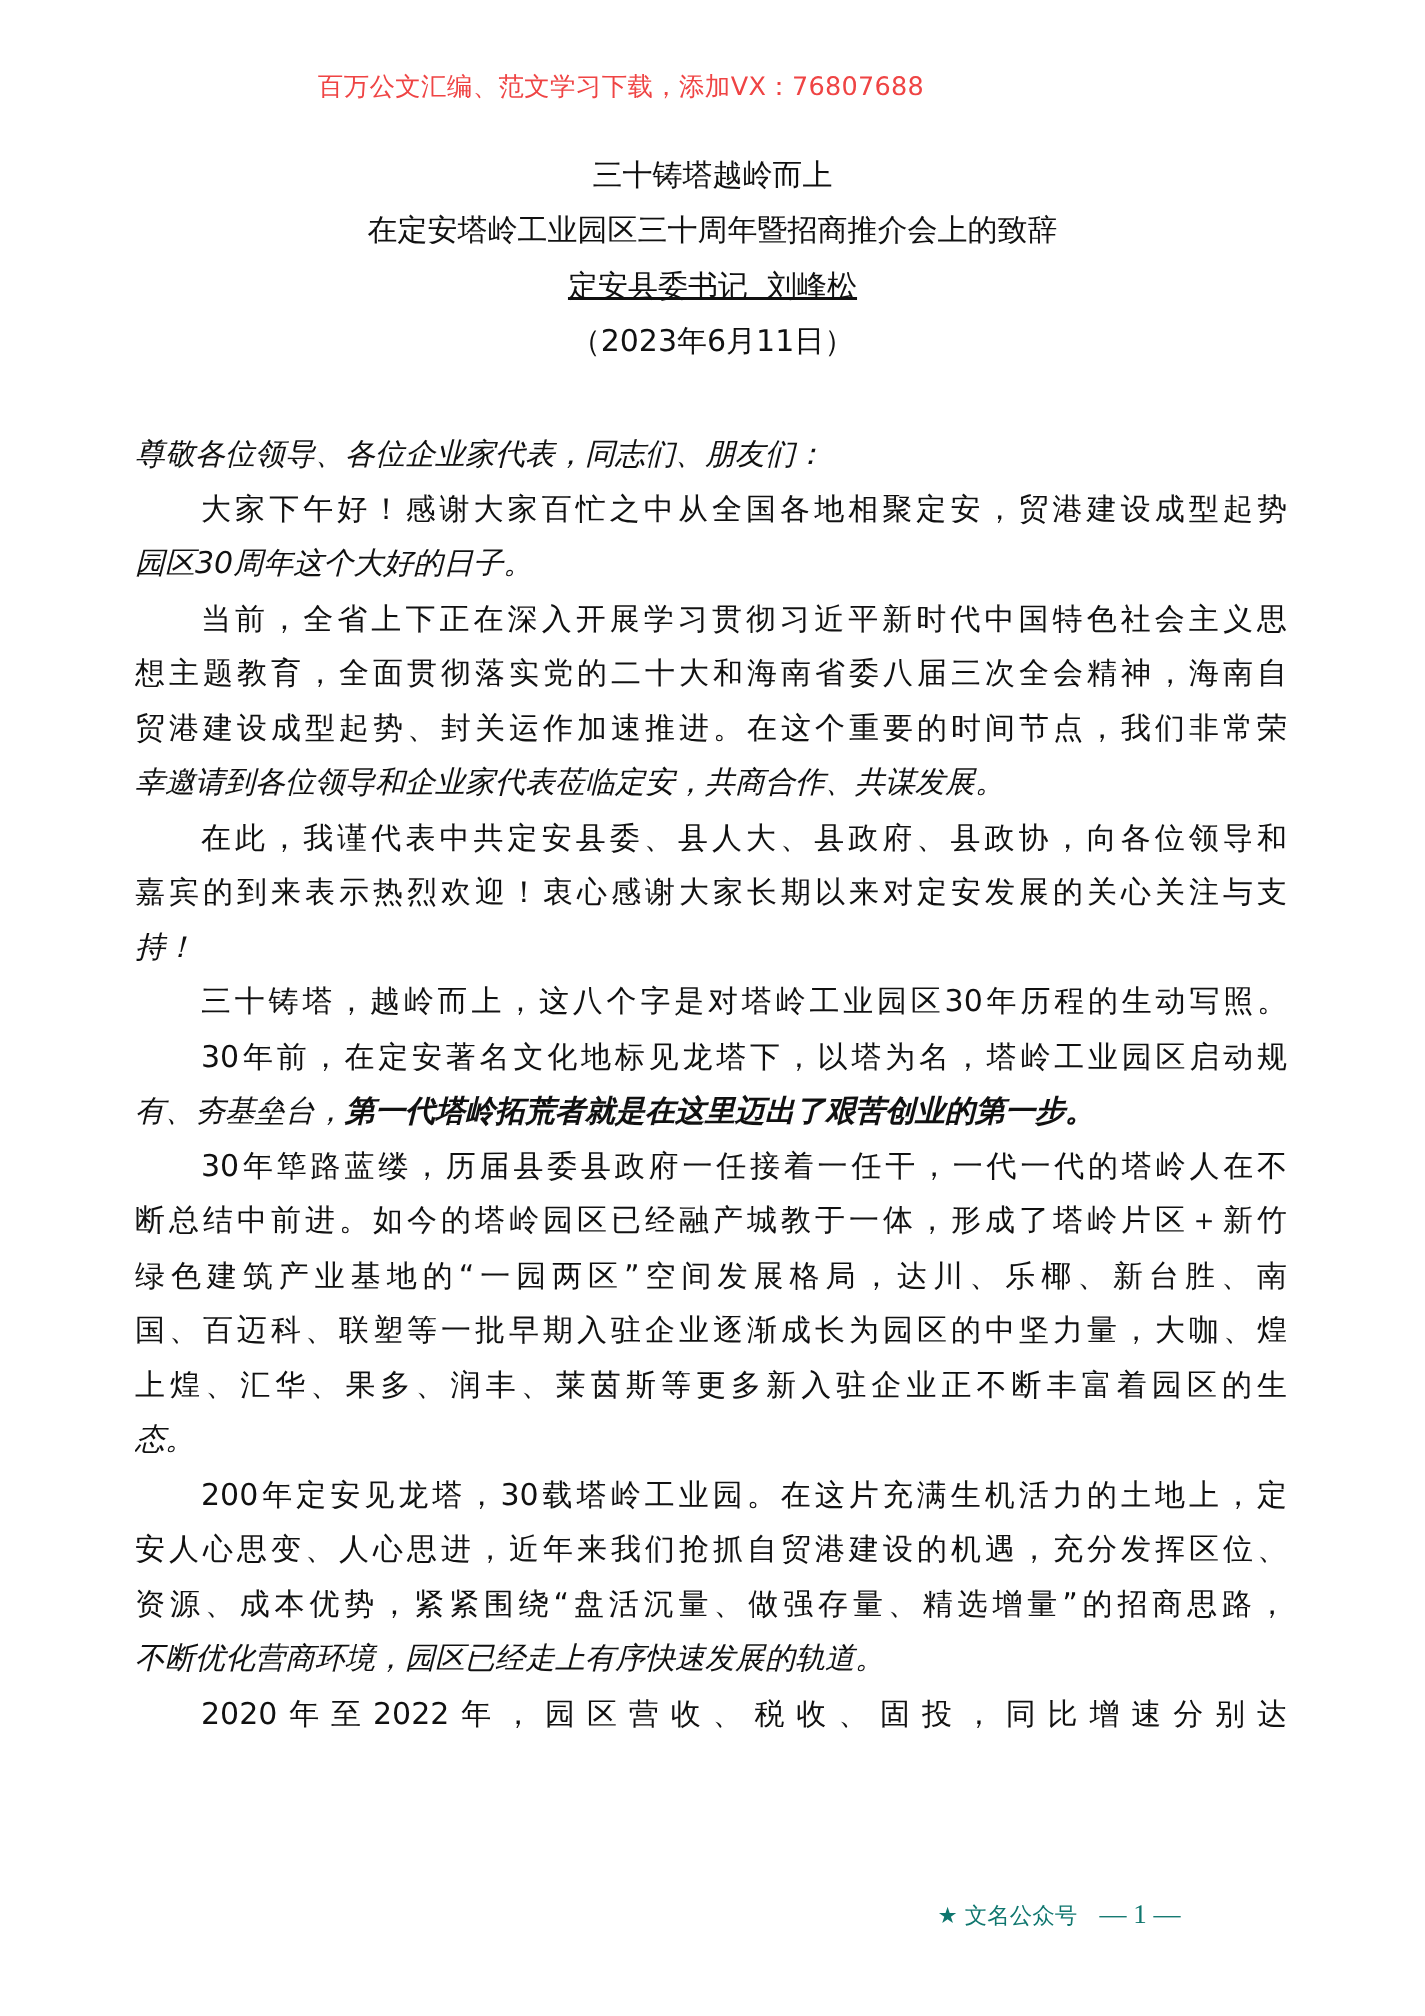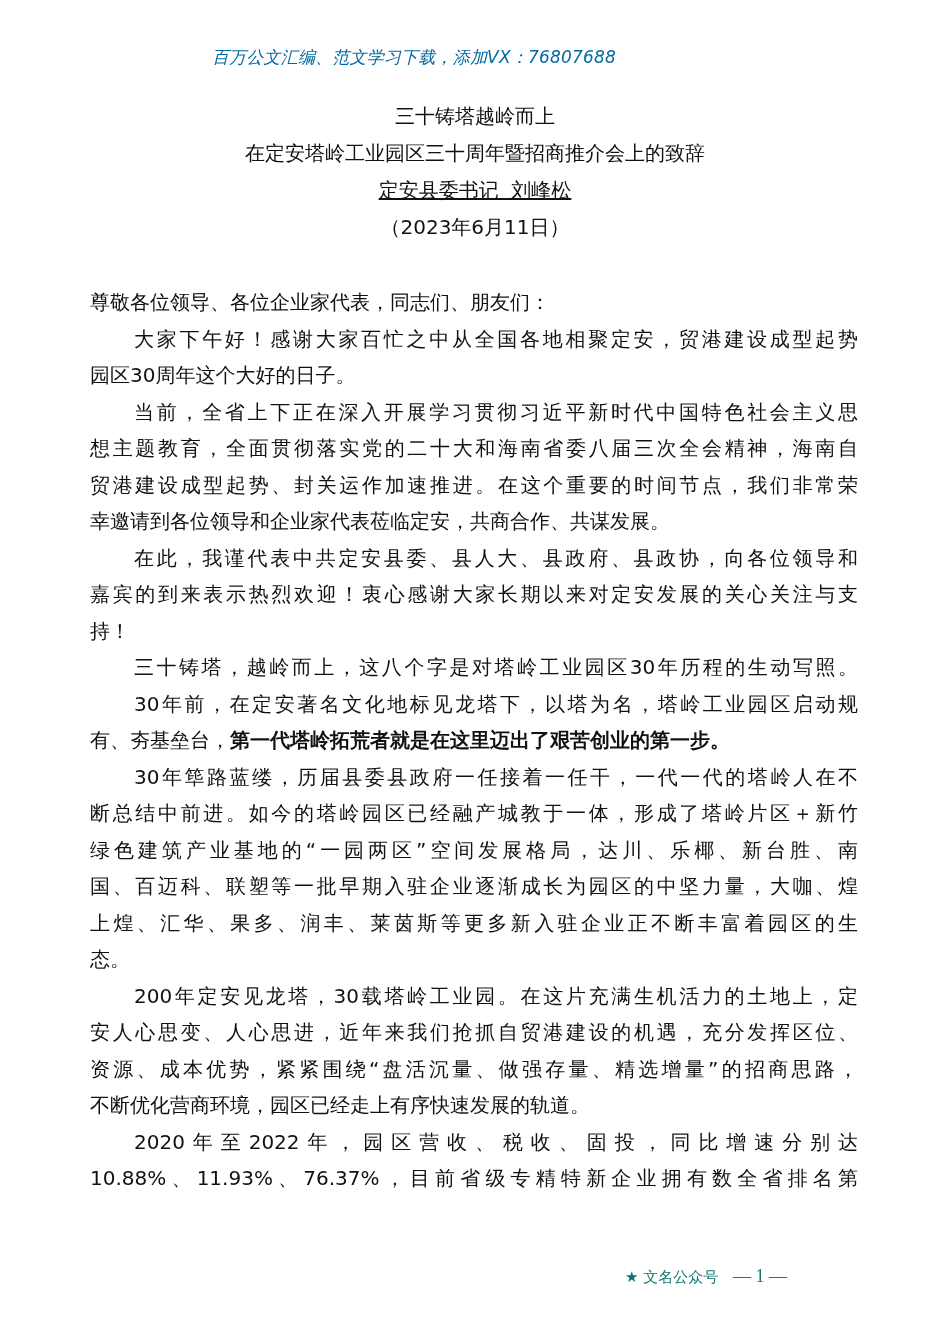--- a/index.html
+++ b/index.html
@@ -1,25 +1,25 @@
 <!DOCTYPE html>
 <html><head>
   <meta charset="utf-8">
   <style>
     html, body { margin: 0; padding: 0; background: #ffffff; }
     body { width: 950px; height: 1344px; position: relative; overflow: hidden;
       font-family: "DejaVu Sans", "Liberation Sans", sans-serif; color: #111111; }
     .header { position: absolute; top: 46px; left: 0; width: 828px; text-align: center;
-      font-size: 17px; color: #0369a1; letter-spacing: 0.2px; font-style: italic; }
+      font-size: 17px; color: #ef4444; letter-spacing: 0.2px; }
     .titles { position: absolute; top: 98px; left: 0; width: 950px; text-align: center; }
     .titles div { font-size: 20px; line-height: 37px; height: 37px; }
     .body { position: absolute; top: 284px; left: 90px; width: 768px; }
     .line { font-size: 20px; height: 36.5px; line-height: 36.5px; white-space: nowrap;
       text-align: justify; text-align-last: justify; overflow: hidden; }
-    .line.last { text-align-last: left; }
+    .line.last { text-align-last: left; font-style: italic; }
     .line.indent { padding-left: 44px; }
     .bold { font-weight: bold; }
     .footer { position: absolute; top: 1266px; left: 625px; font-size: 15px; color: #0f766e; white-space: nowrap; }
     .footer .pg { font-family: "Liberation Serif", serif; font-size: 18px; margin-left: 10px; }
   </style>
 </head>
 <body>
 
 <div class="header">百万公文汇编、范文学习下载，添加VX：76807688</div>
 
@@ -48,20 +48,19 @@
   <div class="line">断总结中前进。如今的塔岭园区已经融产城教于一体，形成了塔岭片区＋新竹</div>
   <div class="line">绿色建筑产业基地的“一园两区”空间发展格局，达川、乐椰、新台胜、南</div>
   <div class="line">国、百迈科、联塑等一批早期入驻企业逐渐成长为园区的中坚力量，大咖、煌</div>
   <div class="line">上煌、汇华、果多、润丰、莱茵斯等更多新入驻企业正不断丰富着园区的生</div>
   <div class="line last">态。</div>
   <div class="line indent">200年定安见龙塔，30载塔岭工业园。在这片充满生机活力的土地上，定</div>
   <div class="line">安人心思变、人心思进，近年来我们抢抓自贸港建设的机遇，充分发挥区位、</div>
   <div class="line">资源、成本优势，紧紧围绕“盘活沉量、做强存量、精选增量”的招商思路，</div>
   <div class="line last">不断优化营商环境，园区已经走上有序快速发展的轨道。</div>
   <div class="line indent">2020年至2022年，园区营收、税收、固投，同比增速分别达</div>
-  <div class="line">10.88%、11.93%、76.37%，目前省级专精特新企业拥有数全省排名第</div>
 </div>
 
 <div class="footer">
   <span>★</span>
   <span>文名公众号</span>
   <span class="pg">— 1 —</span>
 </div>
 
 </body></html>

